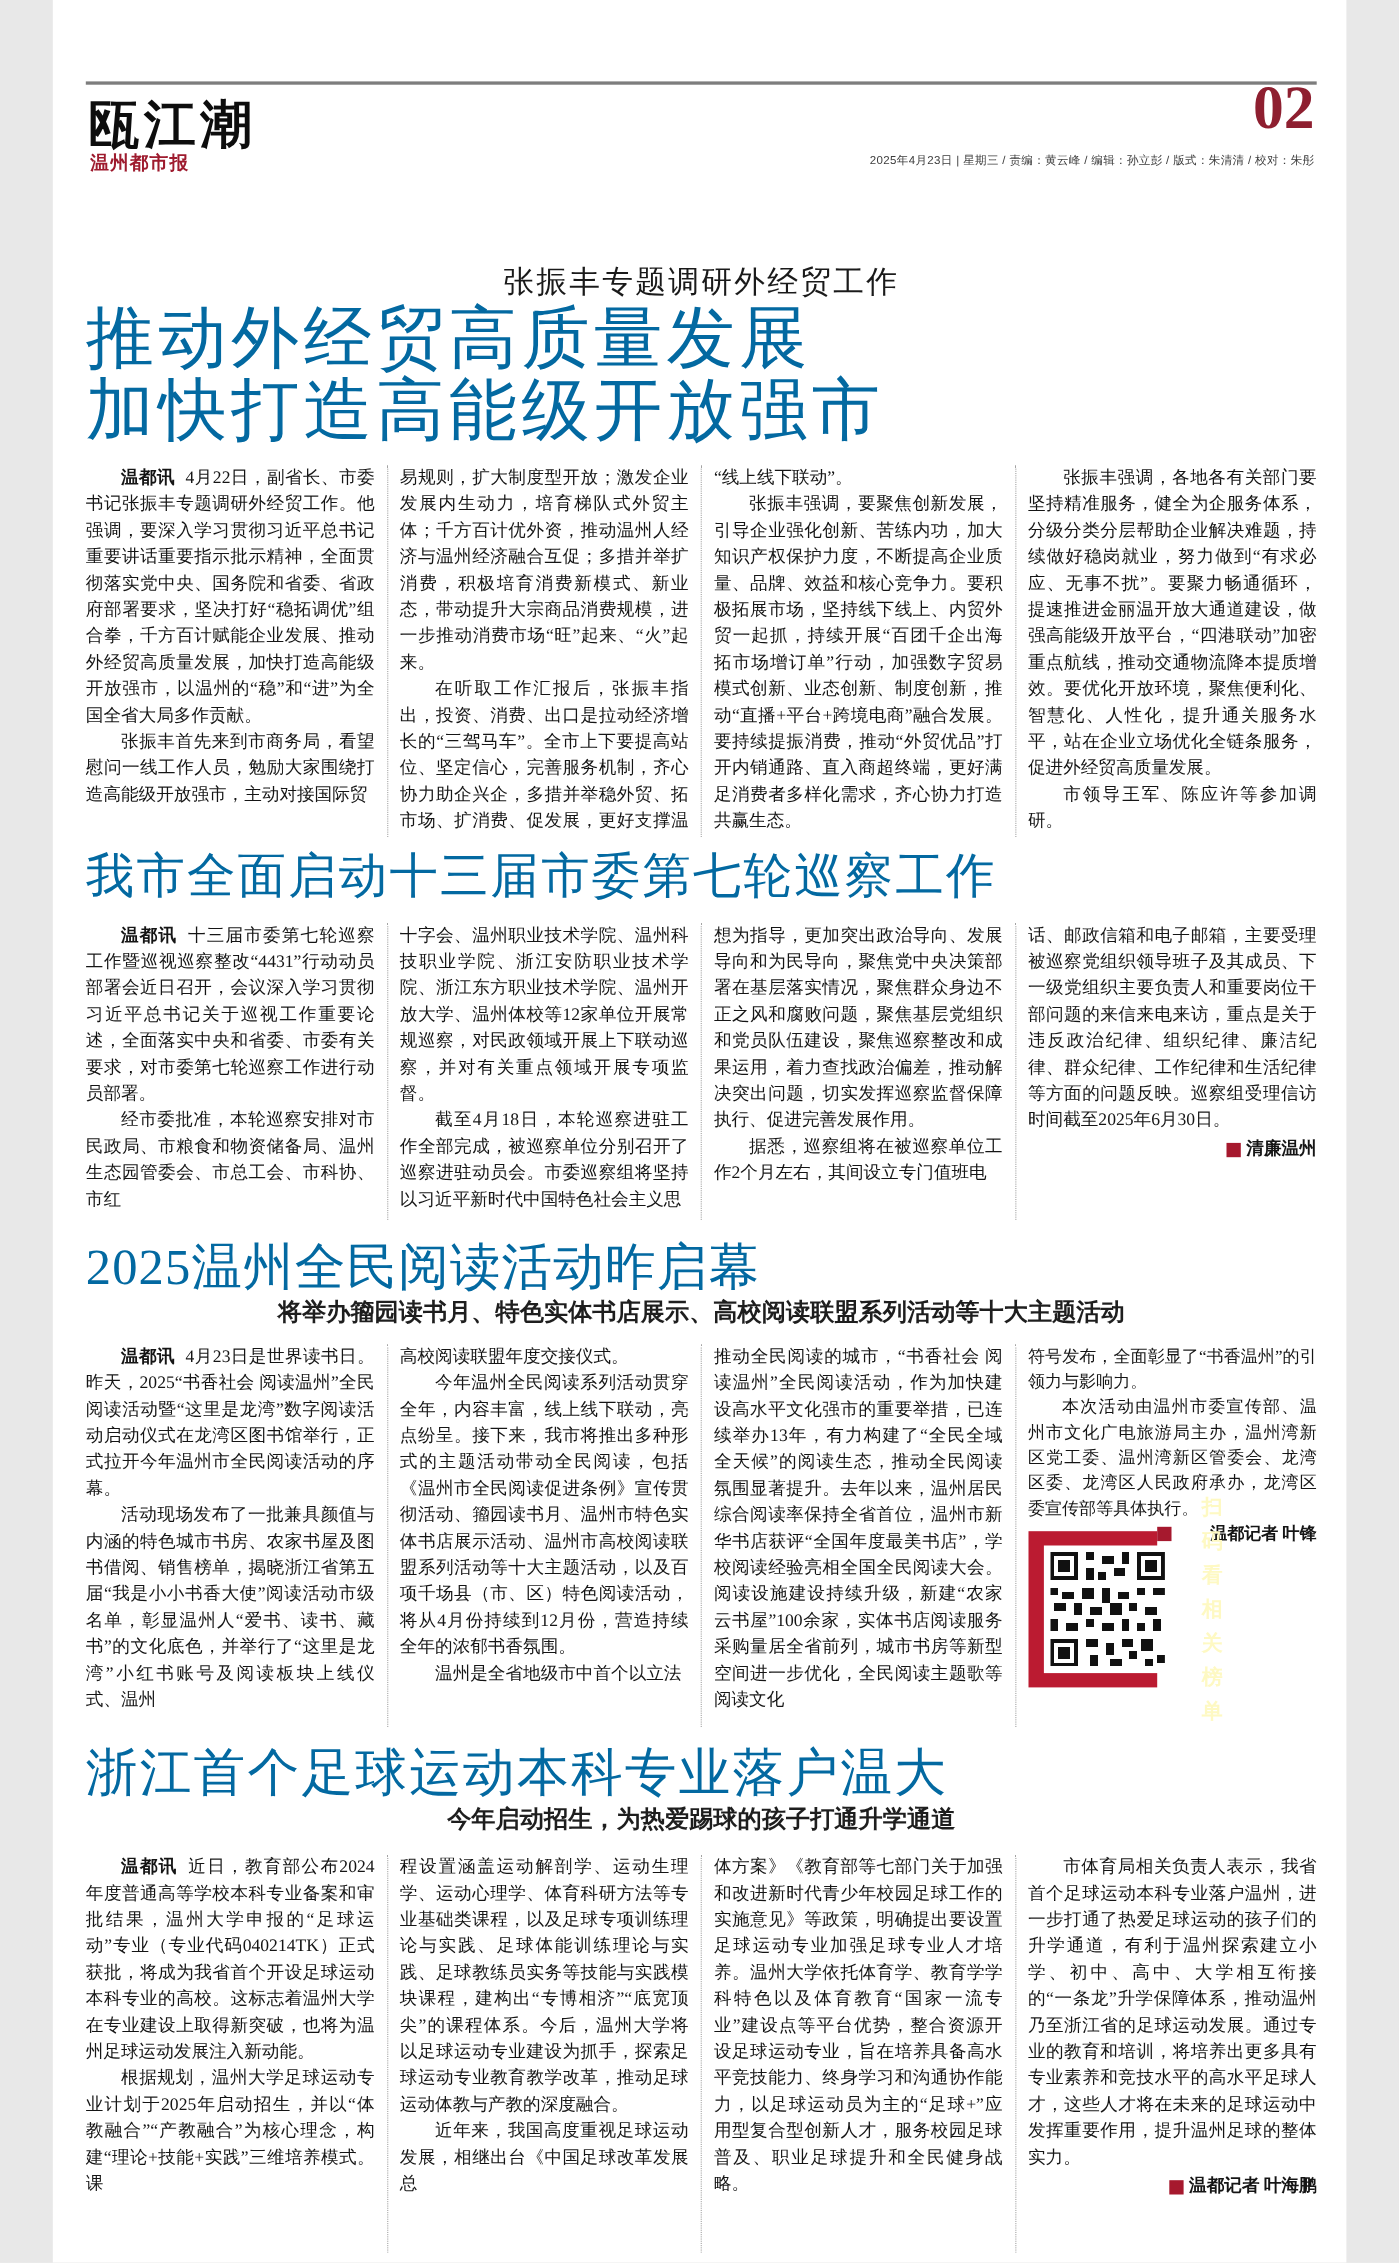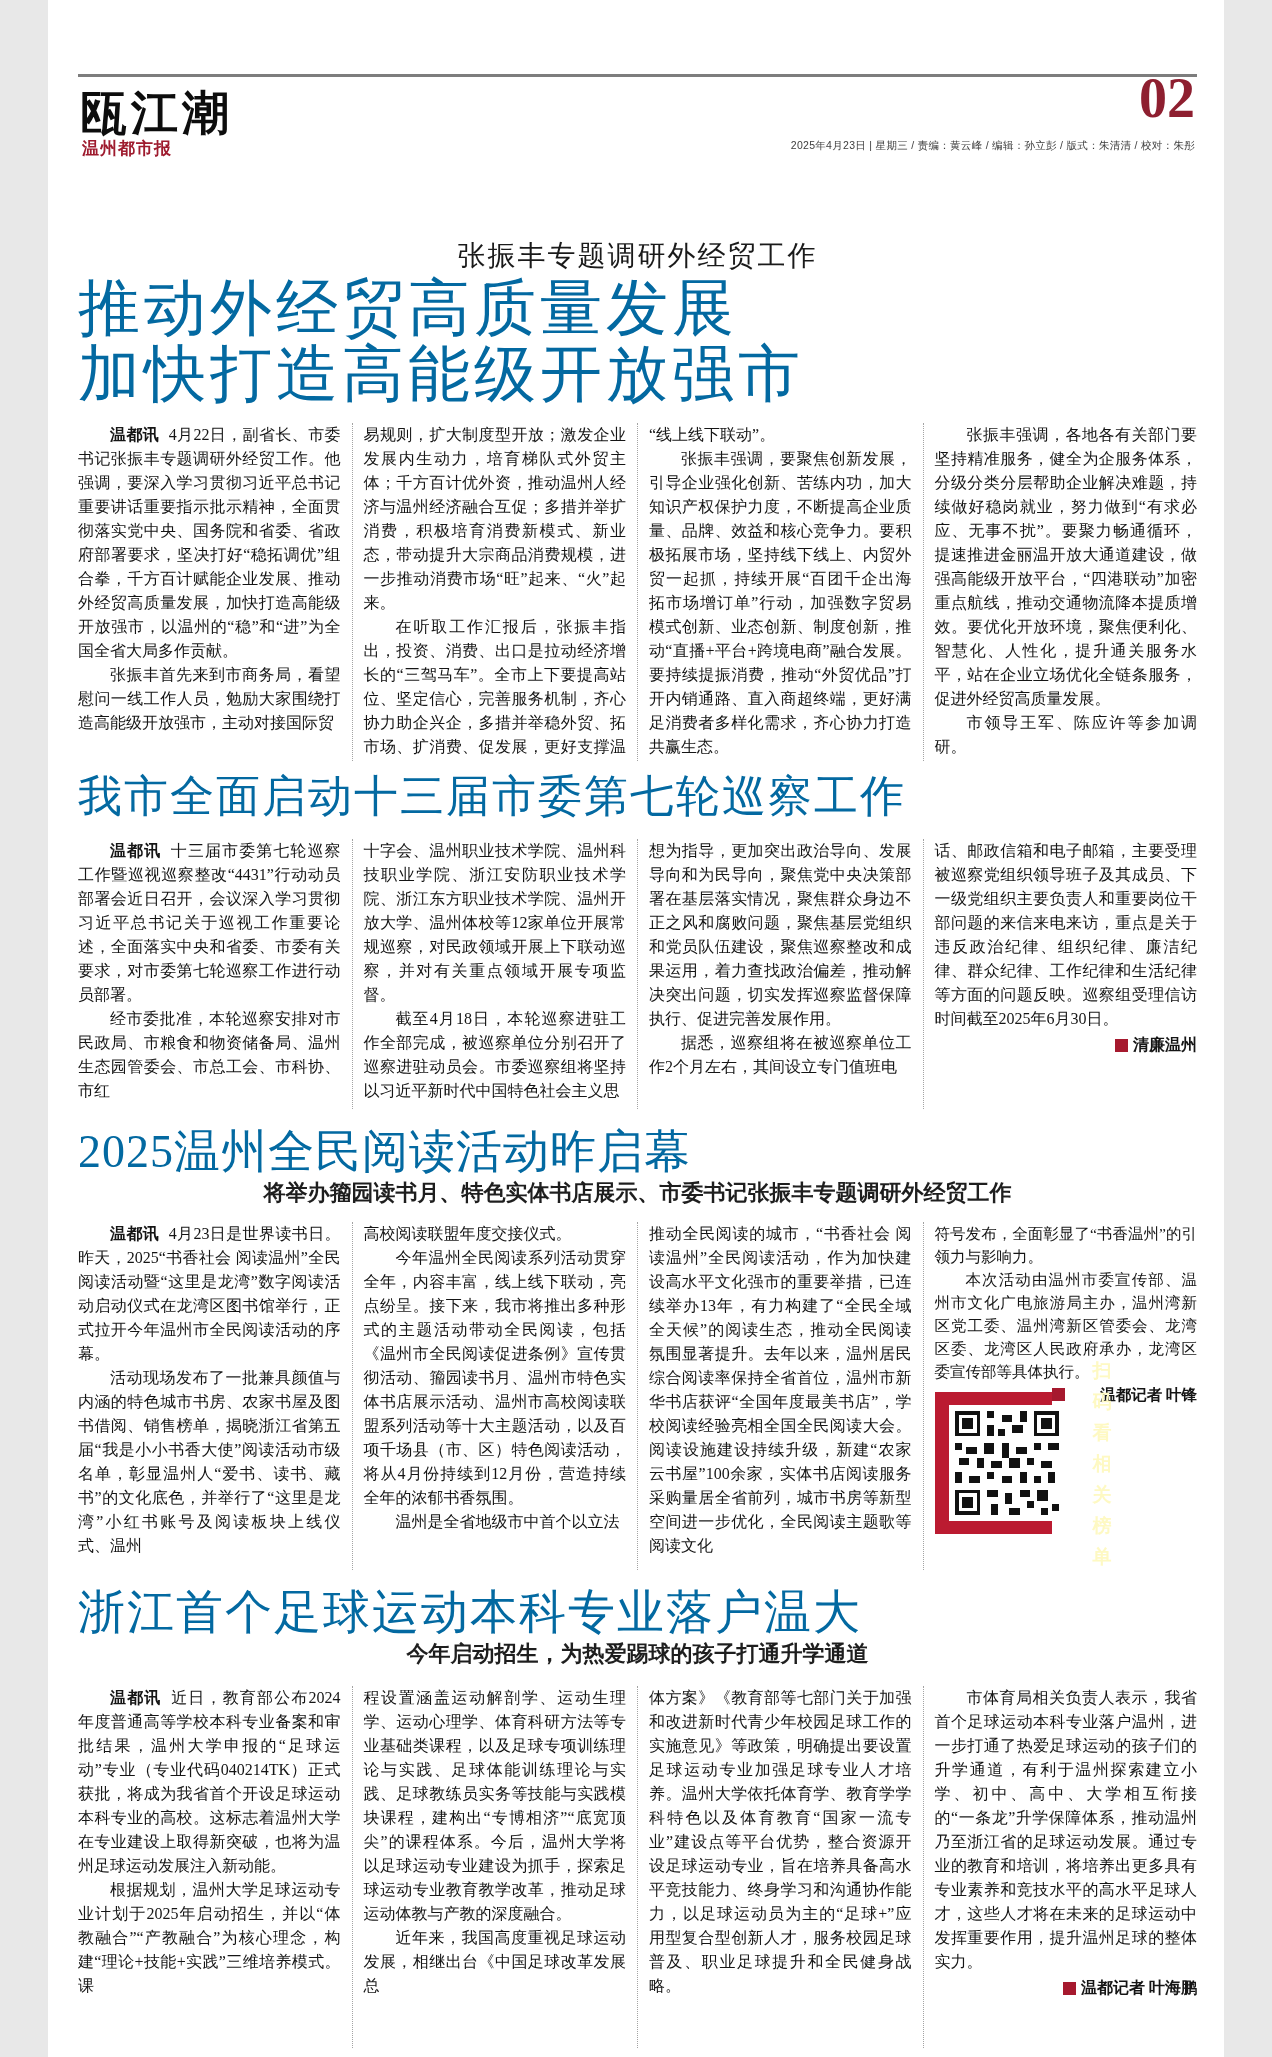--- a/index.html
+++ b/index.html
@@ -118,21 +118,21 @@
         <div class="byline">
           <span class="sq"></span>
           <span>清廉温州</span>
         </div>
       </div>
     </div>
   </div>
 
   <div class="inner art3">
     <div class="headline h3">2025温州全民阅读活动昨启幕</div>
-    <div class="deck">将举办籀园读书月、特色实体书店展示、市委书记张振丰专题调研外经贸工作</div>
+    <div class="deck">将举办籀园读书月、特色实体书店展示、高校阅读联盟系列活动等十大主题活动</div>
     <div class="cols a3-body">
       <div class="col">
         <p class="p ind"><b class="lead">温都讯</b><span>4月23日是世界读书日。昨天，2025“书香社会 阅读温州”全民阅读活动暨“这里是龙湾”数字阅读活动启动仪式在龙湾区图书馆举行，正式拉开今年温州市全民阅读活动的序幕。</span></p>
         <p class="p ind">活动现场发布了一批兼具颜值与内涵的特色城市书房、农家书屋及图书借阅、销售榜单，揭晓浙江省第五届“我是小小书香大使”阅读活动市级名单，彰显温州人“爱书、读书、藏书”的文化底色，并举行了“这里是龙湾”小红书账号及阅读板块上线仪式、温州</p>
       </div>
       <div class="col">
         <p class="p">高校阅读联盟年度交接仪式。</p>
         <p class="p ind">今年温州全民阅读系列活动贯穿全年，内容丰富，线上线下联动，亮点纷呈。接下来，我市将推出多种形式的主题活动带动全民阅读，包括《温州市全民阅读促进条例》宣传贯彻活动、籀园读书月、温州市特色实体书店展示活动、温州市高校阅读联盟系列活动等十大主题活动，以及百项千场县（市、区）特色阅读活动，将从4月份持续到12月份，营造持续全年的浓郁书香氛围。</p>
         <p class="p ind">温州是全省地级市中首个以立法</p>
       </div>

